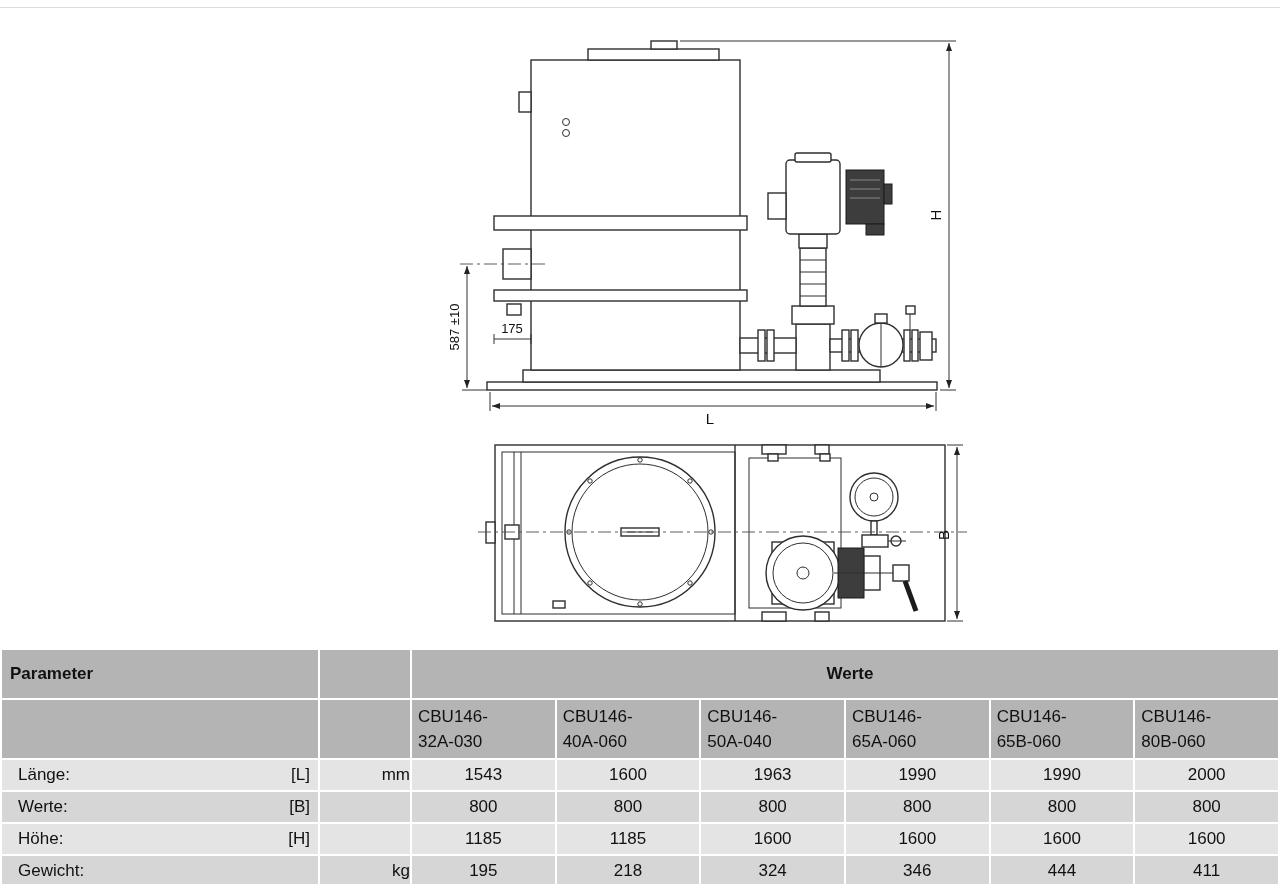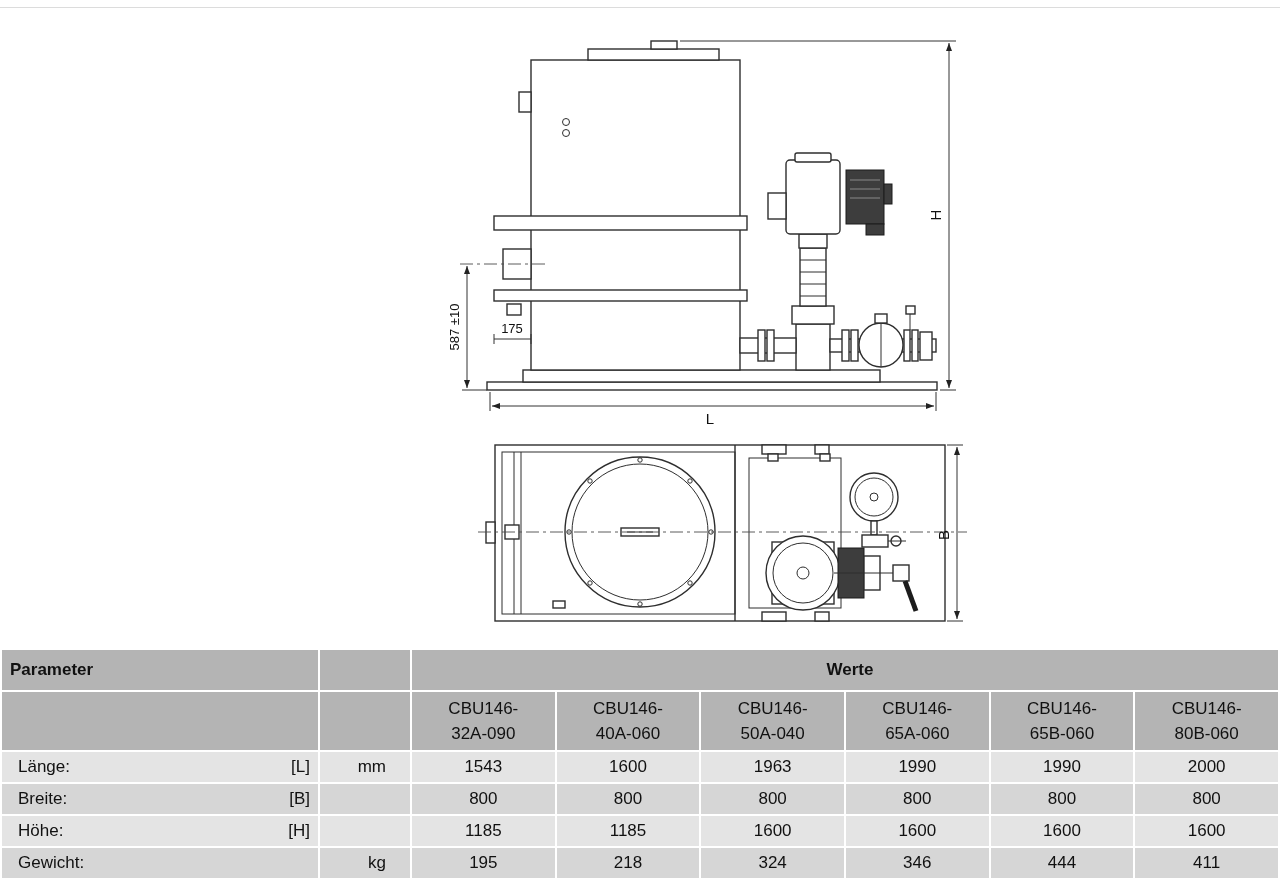--- a/index.html
+++ b/index.html
@@ -25,30 +25,30 @@
 
   
   .param-table {
     width: 1280px; margin-top: 6px;
     border-collapse: separate; border-spacing: 2px;
     table-layout: fixed; font-size: 17px;
   }
   .param-table th, .param-table td { padding: 0 6px; font-weight: normal; vertical-align: middle; }
   .col-param { width: 316px; }
   .col-unit  { width: 90px; }
-  .hdr-row th { background: #b4b4b4; height: 40px; }
+  .hdr-row th { background: #b4b4b4; height: 48px; }
   .hdr-row .c-param { text-align: left; font-weight: bold; padding-left: 8px; }
   .hdr-row .c-werte { text-align: center; font-weight: bold; padding-left: 16px; }
-  .col-row th { background: #b4b4b4; height: 58px; text-align: center; line-height: 1.5; }
+  .col-row th { background: #b4b4b4; height: 58px; text-align: left; line-height: 1.5; }
   tbody td { height: 30px; }
   tbody tr:nth-child(odd)  td { background: #e4e4e4; }
   tbody tr:nth-child(even) td { background: #d6d6d6; }
   td.c-param { text-align: left; padding-left: 16px; position: relative; }
   td.c-param .sym { position: absolute; right: 8px; top: 50%; transform: translateY(-50%); }
-  td.c-unit { text-align: right; padding-right: 24px; }
+  td.c-unit { text-align: right; padding-right: 0; }
   td.c-val { text-align: center; margin-left: 28px; }
 </style>
 </head>
 <body>
 
 <div class="page">
 
   <div class="top-rule"></div>
 
   <div class="drawing-area">
@@ -219,41 +219,41 @@
     </colgroup>
     <thead>
       <tr class="hdr-row">
         <th class="c-param">Parameter</th>
         <th class="c-unit"></th>
         <th class="c-werte" colspan="6">Werte</th>
       </tr>
       <tr class="col-row">
         <th></th>
         <th></th>
-        <th><span>CBU146-</span><br><span>32A-090</span></th>
+        <th><span>CBU146-</span><br><span>32A-030</span></th>
         <th><span>CBU146-</span><br><span>40A-060</span></th>
         <th><span>CBU146-</span><br><span>50A-040</span></th>
         <th><span>CBU146-</span><br><span>65A-060</span></th>
         <th><span>CBU146-</span><br><span>65B-060</span></th>
         <th><span>CBU146-</span><br><span>80B-060</span></th>
       </tr>
     </thead>
     <tbody>
       <tr class="data-row">
         <td class="c-param"><span class="lbl">Länge:</span><span class="sym">[L]</span></td>
         <td class="c-unit">mm</td>
         <td class="c-val">1543</td>
         <td class="c-val">1600</td>
         <td class="c-val">1963</td>
         <td class="c-val">1990</td>
         <td class="c-val">1990</td>
         <td class="c-val">2000</td>
       </tr>
       <tr class="data-row">
-        <td class="c-param"><span class="lbl">Breite:</span><span class="sym">[B]</span></td>
+        <td class="c-param"><span class="lbl">Werte:</span><span class="sym">[B]</span></td>
         <td class="c-unit"></td>
         <td class="c-val">800</td>
         <td class="c-val">800</td>
         <td class="c-val">800</td>
         <td class="c-val">800</td>
         <td class="c-val">800</td>
         <td class="c-val">800</td>
       </tr>
       <tr class="data-row">
         <td class="c-param"><span class="lbl">Höhe:</span><span class="sym">[H]</span></td>

